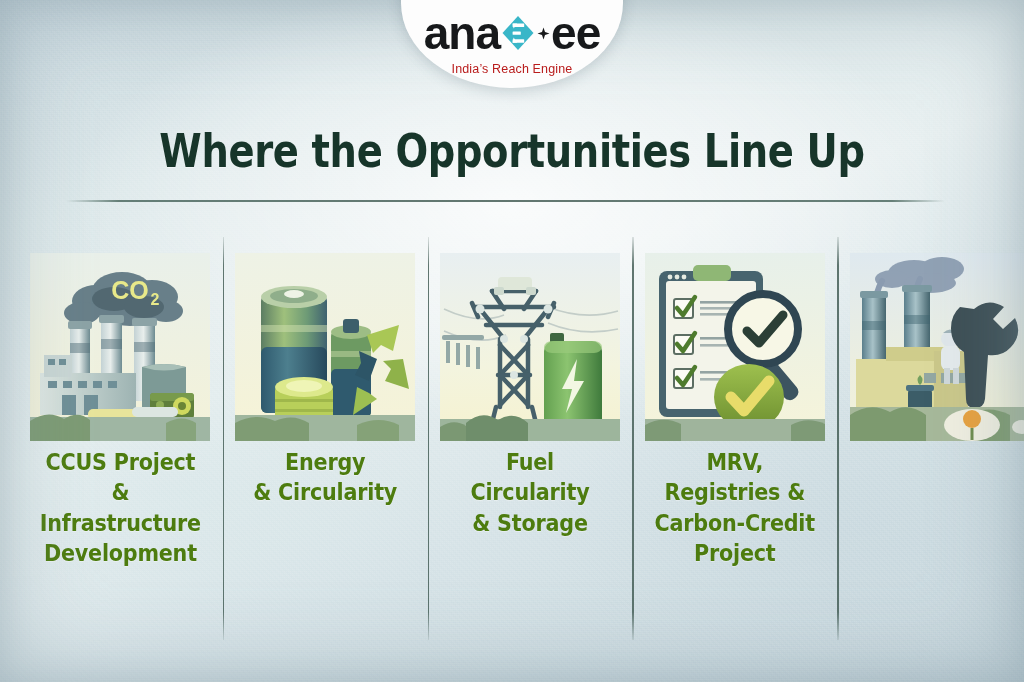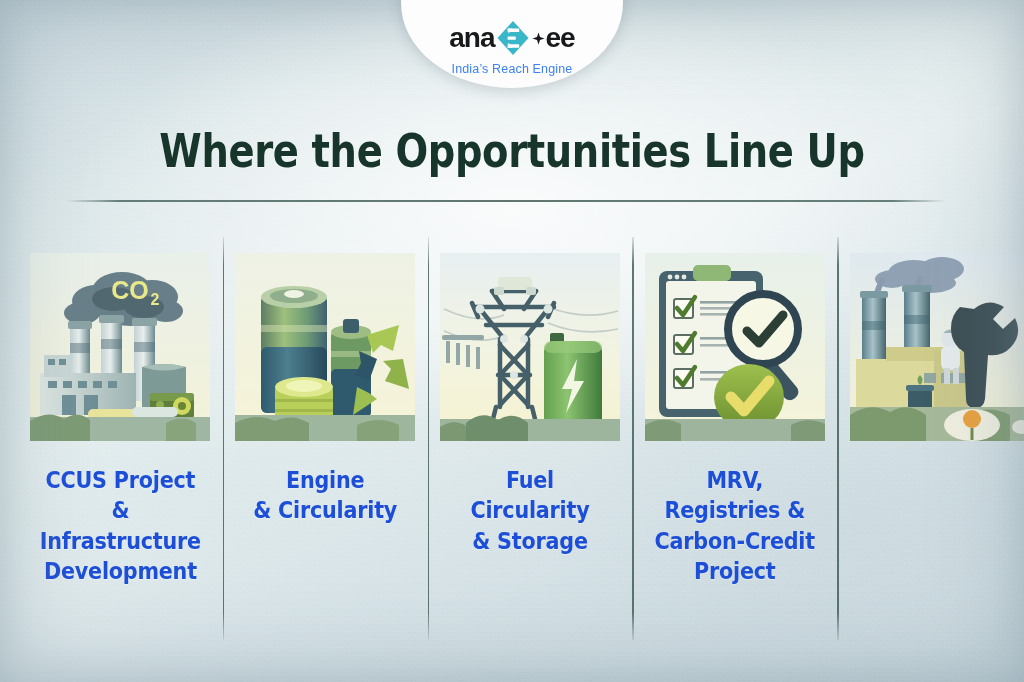--- a/index.html
+++ b/index.html
@@ -39,26 +39,26 @@
     width:222px; height:150px;
     background:#fdfdfd;
     border-radius:0 0 115px 115px / 0 0 88px 88px;
     box-shadow:0 3px 14px rgba(60,80,95,0.22);
     display:flex; flex-direction:column; align-items:center; justify-content:flex-end;
     padding-bottom:12px;
     z-index:30;
   }
   .logo-word{
     display:flex; align-items:center; justify-content:center;
-    font-weight:700; font-size:28px; letter-spacing:-1px;
+    font-weight:700; font-size:46px; letter-spacing:-1px;
     color:#17191b; line-height:1;
   }
   .logo-mark{ display:inline-flex; align-items:center; margin:0 1px; }
   .logo-tag{
-    font-size:12.5px; color:#3b82f6; letter-spacing:.15px; margin-top:6px;
+    font-size:12.5px; color:#b91c1c; letter-spacing:.15px; margin-top:6px;
     font-weight:400;
   }
 
   
   #heading{
     position:absolute; left:0; right:0; top:124px;
     text-align:center;
     font-family:"DejaVu Sans Condensed","Liberation Sans Narrow","Liberation Sans", sans-serif;
     font-weight:700;
     font-size:46px;
@@ -85,27 +85,26 @@
   .col + .col:before{
     content:""; position:absolute; left:0; top:0; bottom:0; width:1.5px;
     background:linear-gradient(180deg, rgba(70,95,88,0.15) 0%, rgba(70,95,88,0.85) 7%, rgba(70,95,88,0.85) 93%, rgba(70,95,88,0.12) 100%);
   }
   .art{
     width:188px; height:200px; margin-top:10px;
     position:relative;
   }
   .art svg{ width:100%; height:100%; display:block; }
   .caption{
-    margin-top:18px;
     text-align:center;
     font-family:"DejaVu Sans Condensed","Liberation Sans Narrow","Liberation Sans", sans-serif;
     font-weight:700;
     font-size:23px;
     line-height:1.32;
-    color:#1d4ed8;
+    color:#4d7c0f;
     letter-spacing:-0.2px;
     padding:0 6px;
     max-width:196px;
     text-shadow:0 1px 0 rgba(255,255,255,0.35);
   }
   .caption .ln{ display:block; }
   
   .col-5 .caption .ln:nth-child(2),
   .col-5 .caption .ln:nth-child(3){
     filter:blur(0.18px);
@@ -287,21 +286,21 @@
           <path d="M146 152 L122 168 L126 140 L138 146 Z" fill="#9dbf52"></path>
           <path d="M128 104 L146 112 L138 134 L124 128 L130 116 Z" fill="#2d5567"></path>
         </g>
 
         <rect x="4" y="168" width="180" height="26" fill="#9fb69e"></rect>
         <path d="M4 176 q20 -11 40 -2 q18 -8 34 2 v18 H4 z" fill="#7f9c74"></path>
         <path d="M126 178 q22 -10 42 0 v16 h-42 z" fill="#85a278"></path>
       </svg>
     </div>
     <div class="caption">
-      <span class="ln">Engine</span>
+      <span class="ln">Energy</span>
       <span class="ln">&amp; Circularity</span>
     </div>
   </div>
 
   <div class="col col-3">
     <div class="art">
       <svg viewBox="0 0 188 200" aria-hidden="true">
         <defs>
           <linearGradient id="skyC" x1="0" y1="0" x2="0" y2="1">
             <stop offset="0" stop-color="#e8eff1"></stop>

